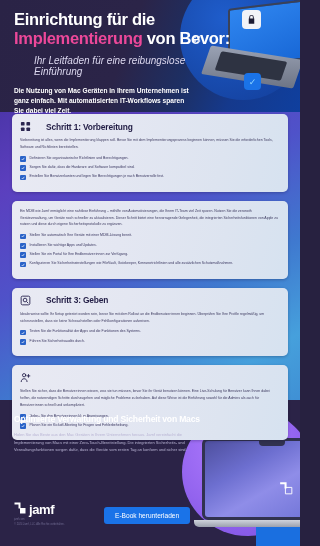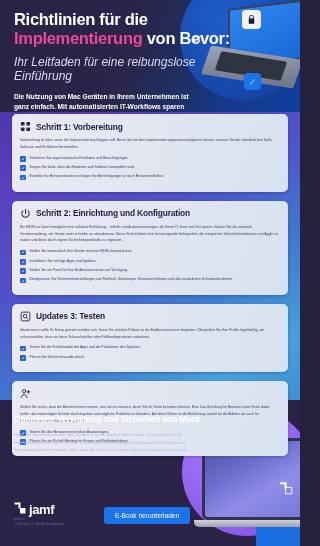--- a/index.html
+++ b/index.html
@@ -81,39 +81,39 @@
   .lb-base{
     position:absolute;left:0px;top:82px;width:128px;height:7px;border-radius:0 0 5px 5px;
     background:linear-gradient(180deg,#cfd3dc,#9ba0ad);
   }
 
   
   .header{position:absolute;left:14px;top:10px;width:218px;z-index:5}
   h1{font-size:16.5px;line-height:1.18;font-weight:bold;letter-spacing:-.3px}
   h1 .accent{color:#ec4899}
   .subtitle{
-    font-style:italic;font-size:12px;color:#dcd8ef;margin-top:6px;font-weight:400;
+    font-style:italic;font-size:10px;color:#dcd8ef;margin-top:6px;font-weight:400;margin-left:20px;
   }
   .lead{
     font-size:6.6px;font-weight:bold;line-height:1.55;margin-top:9px;color:#fff;max-width:180px;
   }
   .intro{
     font-size:4.1px;line-height:1.75;color:#b9b4d4;margin-top:7px;max-width:176px;
   }
 
   
   .cards{position:absolute;left:12px;top:114px;width:276px;z-index:6}
   .card{
     background:linear-gradient(105deg,#e9eaf3 0%,#e4e7f2 40%,#dde4f0 75%,#d6e2f0 100%);
     border-radius:5px;
     padding:7px 8px 8px 8px;
     margin-bottom:9px;
     box-shadow:0 1px 3px rgba(20,14,50,.28);
   }
-  .card-head{display:flex;align-items:center;gap:5px;margin-bottom:5px}
+  .card-head{display:flex;align-items:center;gap:15px;margin-bottom:5px}
   .card-icon{width:11px;height:11px;flex:0 0 11px;color:#2b2650;display:block}
   .card-title{
     font-size:8.4px;font-weight:bold;color:#221d45;letter-spacing:-.15px;
   }
   .card-desc{
     font-size:3.5px;line-height:1.95;color:#3e3b60;margin-bottom:5px;
   }
   .checklist{list-style:none}
   .checklist li{
     display:flex;align-items:flex-start;gap:4px;margin-bottom:3.5px;
@@ -170,21 +170,21 @@
     <svg class="dots-icon" viewBox="0 0 24 24" fill="#cfd6ef">
       <circle cx="6" cy="6" r="2.6"></circle>
         <circle cx="14" cy="6" r="2.6"></circle>
       <circle cx="6" cy="14" r="2.6"></circle>
         <circle cx="14" cy="14" r="2.6"></circle>
     </svg>
   </div>
 
   <div class="header">
     <h1>
-      <span>Richtlinien für die</span><br>
+      <span>Einrichtung für die</span><br>
       <span class="accent">Implementierung</span><span> von Bevor:</span>
     </h1>
     <div class="subtitle">Ihr Leitfaden für eine reibungslose Einführung</div>
     <div class="lead">Die Nutzung von Mac Geräten in Ihrem Unternehmen ist ganz einfach. Mit automatisierten IT-Workflows sparen Sie dabei viel Zeit.</div>
     <div class="intro">Ganz gleich, ob Sie eine neue Mobile Device Management (MDM) Lösung einrichten, Geräte erneuern oder neue Mitarbeiter:innen einstellen: Die Implementierung von Macs am Arbeitsplatz sollte ganz einfach sein. Jamf trägt zur Vereinfachung dieses Prozesses bei. So geht's:</div>
   </div>
 
   <div class="cards">
 
     <div class="card">
@@ -220,27 +220,20 @@
               <svg viewBox="0 0 24 24" fill="none" stroke="#fff" stroke-width="4">
                 <path d="M4 12l6 6L20 5"></path>
               </svg>
             </span>
           <span class="li-text">Erstellen Sie Benutzerkonten und legen Sie Berechtigungen je nach Benutzerrolle fest.</span>
         </li>
       </ul>
     </div>
 
     <div class="card">
-      <div class="card-head">
-        <svg class="card-icon" viewBox="0 0 24 24" fill="none" stroke="currentColor" stroke-width="2.2" stroke-linecap="round">
-          <path d="M12 3v9"></path>
-            <path d="M6.5 6.5a8 8 0 1 0 11 0"></path>
-        </svg>
-        <div class="card-title">Schritt 2: Einrichtung und Konfiguration</div>
-      </div>
       <div class="card-desc">Ein MDM wie Jamf ermöglicht eine nahtlose Einführung – mithilfe von Automatisierungen, die Ihrem IT-Team viel Zeit sparen. Nutzen Sie die zeronoth Gerätevewaltung, um Geräte noch schneller zu aktualisieren. Dieser Schritt bietet eine hervorragende Gelegenheit, die integrierten Sicherheitsfunktionen von Apple zu nutzen und diese durch eigene Sicherheitsprotokolle zu ergänzen.</div>
       <ul class="checklist">
         <li>
           <span class="cb">
               <svg viewBox="0 0 24 24" fill="none" stroke="#fff" stroke-width="4">
                 <path d="M4 12l6 6L20 5"></path>
               </svg>
             </span>
           <span class="li-text">Stellen Sie automatisch Ihre Geräte mit einer MDM-Lösung bereit.</span>
         </li>
@@ -271,21 +264,21 @@
       </ul>
     </div>
 
     <div class="card">
       <div class="card-head">
         <svg class="card-icon" viewBox="0 0 24 24" fill="none" stroke="currentColor" stroke-width="2">
           <rect x="2.5" y="2.5" width="19" height="19" rx="3"></rect>
           <circle cx="11" cy="11" r="4"></circle>
             <path d="M14.2 14.2L18 18"></path>
         </svg>
-        <div class="card-title">Updates 3: Testen</div>
+        <div class="card-title">Schritt 3: Geben</div>
       </div>
       <div class="card-desc">Idealerweise sollte Ihr Setup getestet worden sein, bevor Sie mit dem Rollout an die Endbenutzer:innen beginnen. Überprüfen Sie Ihre Profile regelmäßig, um sicherzustellen, dass sie keine Schwachstellen oder Fehlkonfigurationen aufweisen.</div>
       <ul class="checklist">
         <li>
           <span class="cb">
               <svg viewBox="0 0 24 24" fill="none" stroke="#fff" stroke-width="4">
                 <path d="M4 12l6 6L20 5"></path>
               </svg>
             </span>
           <span class="li-text">Testen Sie die Funktionalität der Apps und die Funktionen des Systems.</span>

